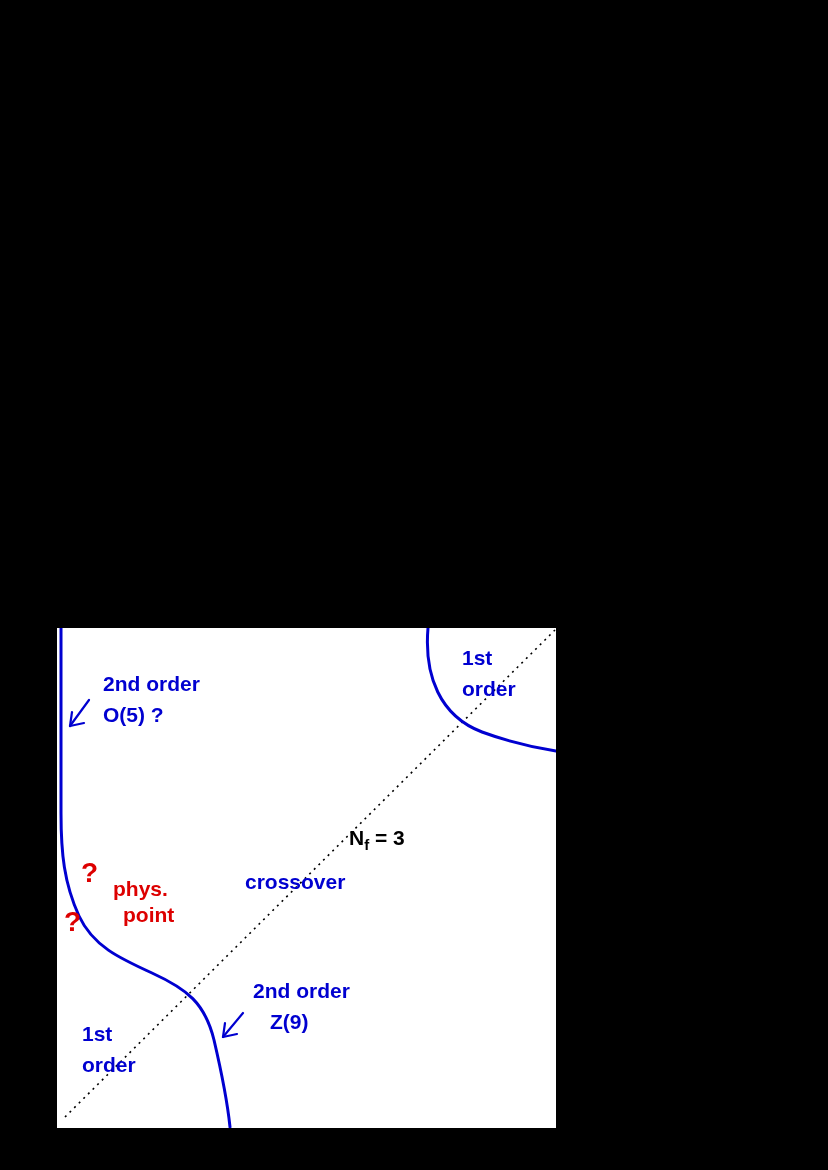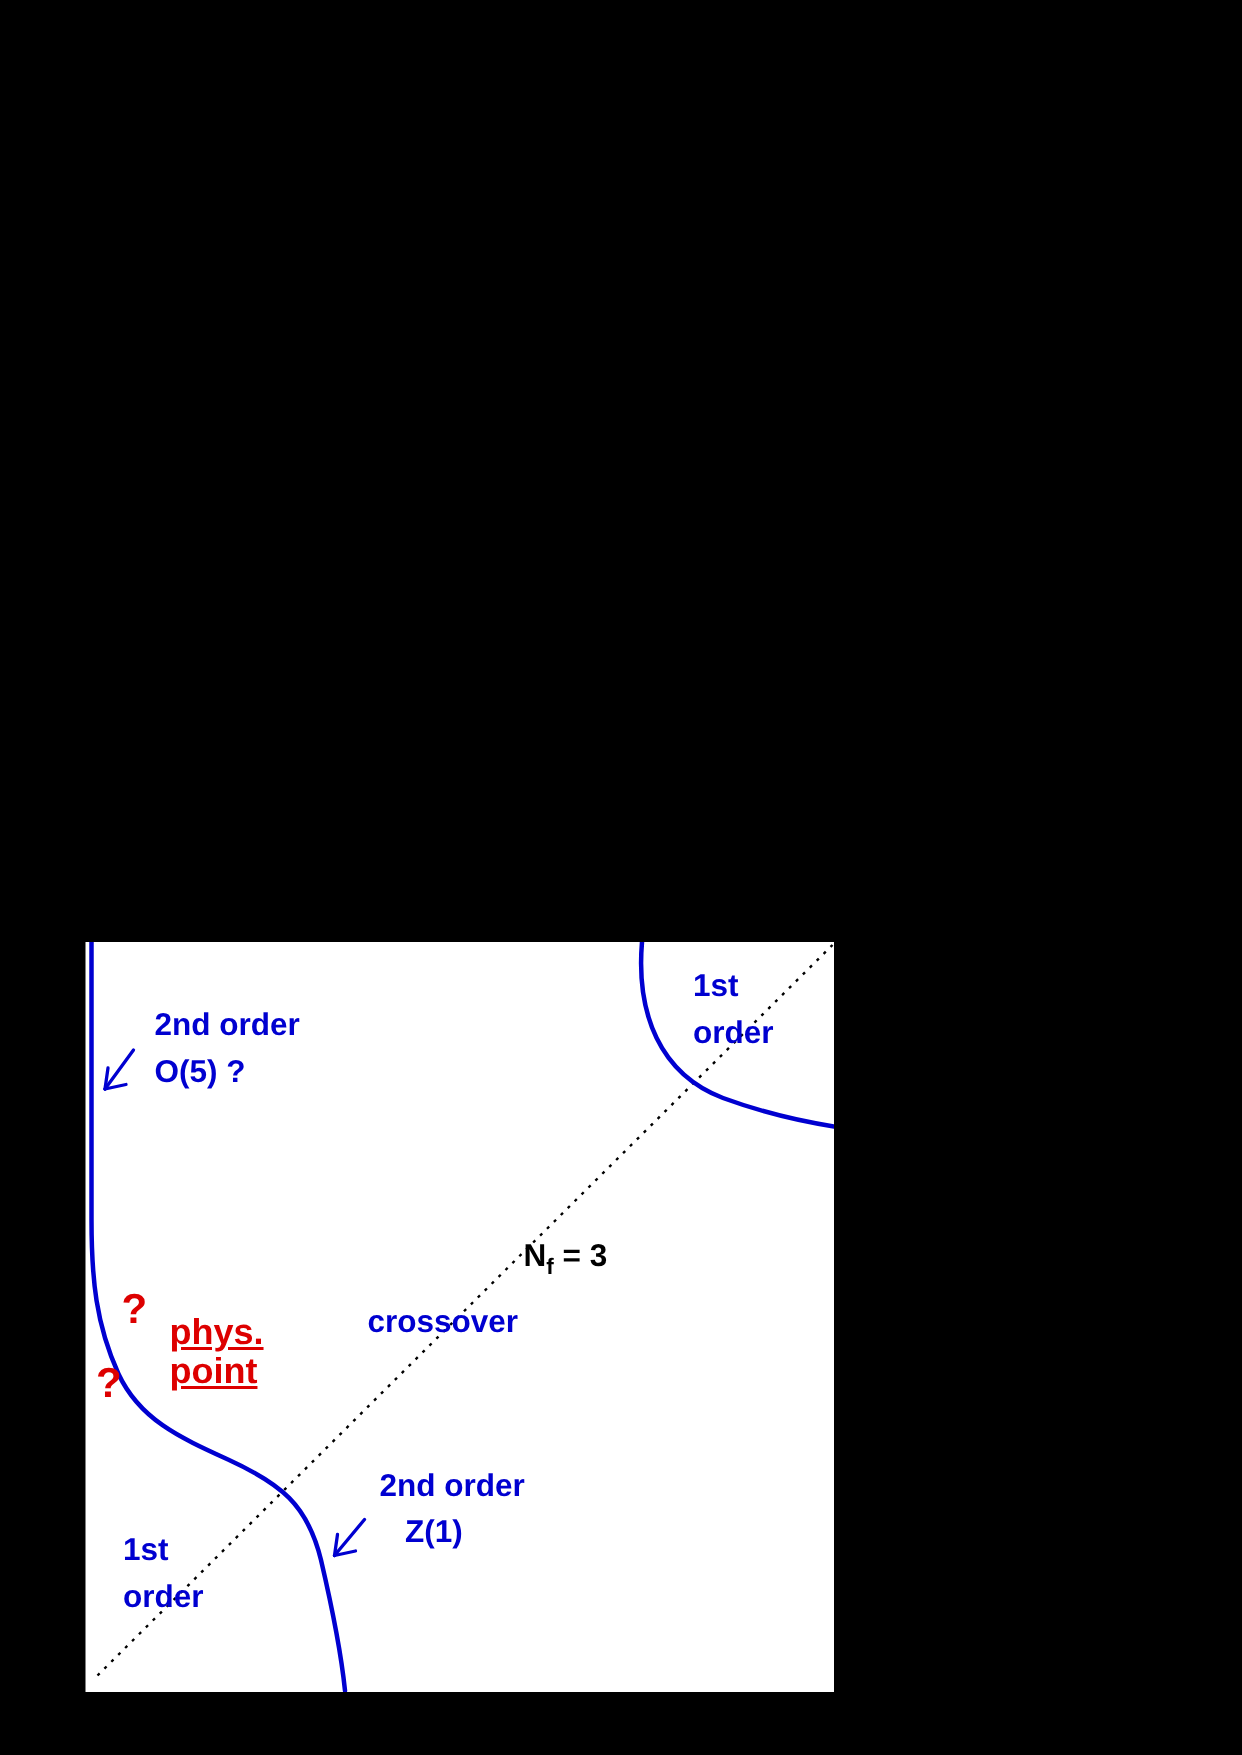--- a/index.html
+++ b/index.html
@@ -22,21 +22,21 @@
   }
   .plot svg{position:absolute;left:0;top:0;}
   .curve{fill:none;stroke:var(--curve-blue);stroke-width:3;stroke-linecap:round;}
   .arrow{fill:none;stroke:var(--curve-blue);stroke-width:2.2;stroke-linecap:round;}
   .dotted{fill:none;stroke:var(--diagonal-black);stroke-width:1.6;stroke-dasharray:2 4.5;}
   .lbl{position:absolute;font-weight:bold;font-size:21px;line-height:31px;white-space:nowrap;}
   .blue{color:var(--curve-blue);}
   .red{color:var(--accent-red);}
   .black{color:var(--diagonal-black);}
   .q{font-size:28px;line-height:28px;}
-  .small{font-size:24px;line-height:26px;text-decoration:underline;}
+  .small{font-size:21px;line-height:26px;}
   .center{text-align:left;}
   .nf sub{font-size:15px;}
   .nf span{white-space:pre;}
 </style>
 </head>
 <body>
 
 <div class="plot">
 
   <svg width="499" height="500" viewBox="0 0 499 500">
@@ -73,28 +73,28 @@
   <div class="lbl black nf" style="left:292px;top:194px">
     <span>N</span><sub>f</sub><span> = 3</span>
   </div>
 
   <div class="lbl blue" style="left:188px;top:238px">crossover</div>
 
   <div class="lbl red q" style="left:24px;top:231px">?</div>
 
   <div class="lbl red small" style="left:56px;top:248px">
     <div>phys.</div>
-    <div style="">point</div>
+    <div style="margin-left:10px">point</div>
   </div>
 
   <div class="lbl red q" style="left:7px;top:280px">?</div>
 
   <div class="lbl blue" style="left:196px;top:347px">
     <div>2nd order</div>
-    <div style="margin-left:17px">Z(1)</div>
+    <div style="margin-left:17px">Z(9)</div>
   </div>
 
   <div class="lbl blue center" style="left:25px;top:390px;width:85px">
     <div>1st</div>
     <div>order</div>
   </div>
 
 </div>
 
 </body></html>

